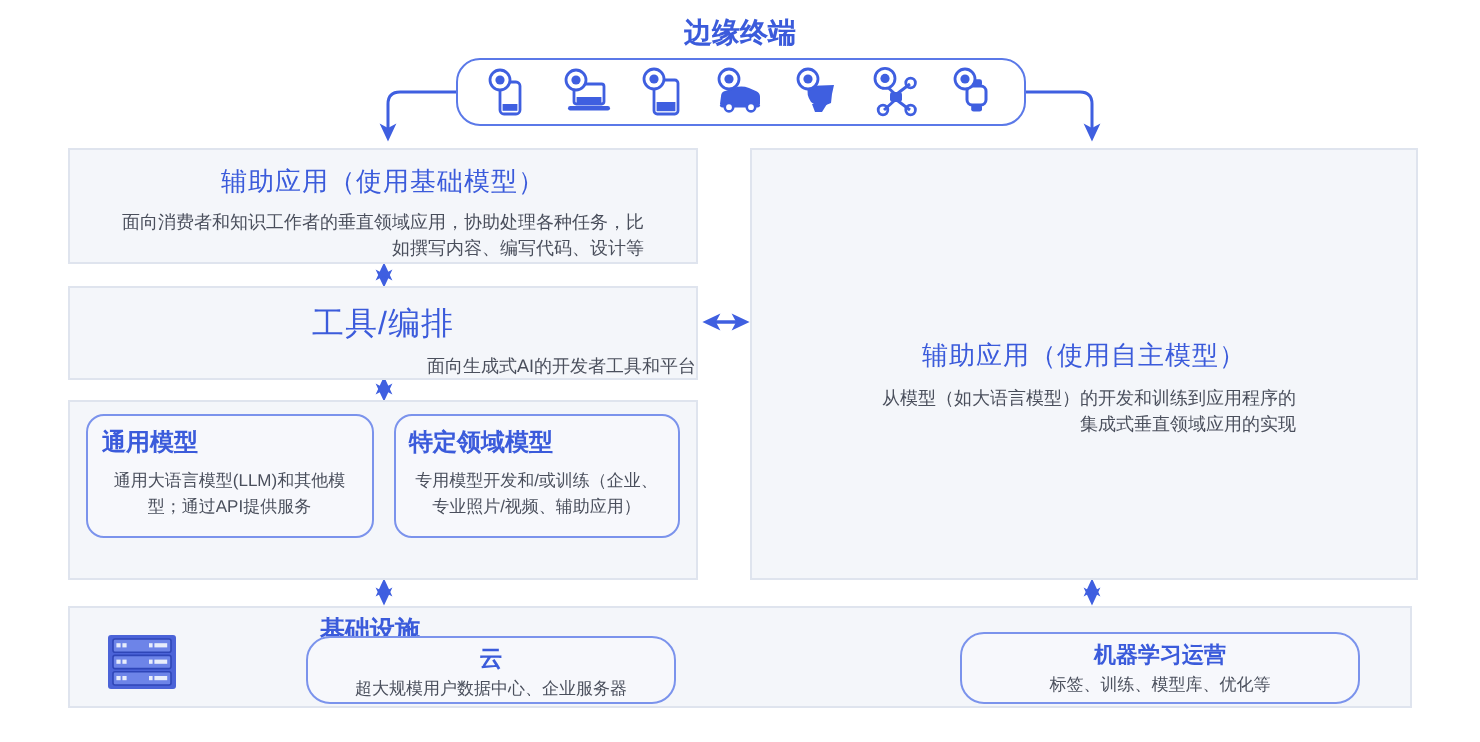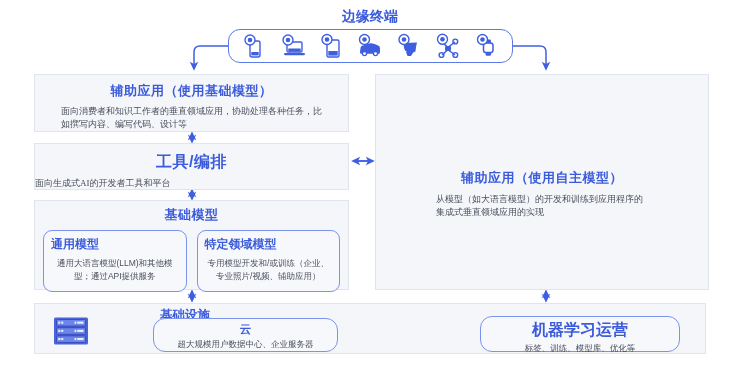--- a/index.html
+++ b/index.html
@@ -12,29 +12,28 @@
   #stage { position: relative; width: 740px; height: 371px; background: #ffffff; }
 
   
   .panel {
     position: absolute;
     background: #f4f6fa;
     border: 1px solid #dfe4ee;
   }
   .panel-title {
     color: #3b5bdb;
-    font-weight: bold;
+    font-weight: normal;
     text-align: center;
     letter-spacing: .5px;
   }
   .panel-desc {
     color: #4a4f5c;
-    text-align: left;
+    text-align: right;
     line-height: 1.45;
-    font-family: Liberation Serif, serif;
   }
 
   
   #edge-title {
     position: absolute; left: 0; top: 8px; width: 740px;
     text-align: center;
     font-size: 14px; font-weight: bold; color: #3b5bdb;
   }
 
   
@@ -90,21 +89,21 @@
     position: absolute;
     border: 1.3px solid #7b93ec;
     border-radius: 12px;
     background: #f7f8fc;
     text-align: center;
   }
   .pill .p-title { color:#3b5bdb; font-weight:bold; font-size:11.5px; margin-top:3px; }
   .pill .p-desc  { color:#4a4f5c; font-size:8.5px; margin-top:2px; }
   #pill-cloud { left: 118px; top: 14px; width: 185px; height: 34px; }
   #pill-mlops { left: 445px; top: 12px; width: 200px; height: 36px; }
-  #pill-mlops .p-title { font-size: 16px; }
+  #pill-mlops .p-title { font-size: 11px; }
 
   #server-icon { position: absolute; left: 17px; top: 12px; width: 38px; height: 30px; }
 </style>
 </head>
 <body>
 
 <div id="stage">
 
   <div id="edge-title">边缘终端</div>
 
@@ -204,21 +203,20 @@
     <div class="panel-title">辅助应用（使用基础模型）</div>
     <div class="panel-desc">面向消费者和知识工作者的垂直领域应用，协助处理各种任务，比如撰写内容、编写代码、设计等</div>
   </div>
 
   <div class="panel" id="p-tools">
     <div class="panel-title">工具/编排</div>
     <div class="panel-desc">面向生成式AI的开发者工具和平台</div>
   </div>
 
   <div class="panel" id="p-foundation">
-    <div class="panel-title">基础模型</div>
     <div class="subcards">
       <div class="subcard">
         <div class="sc-title">通用模型</div>
         <div class="sc-desc">通用大语言模型(LLM)和其他模型；通过API提供服务</div>
       </div>
       <div class="subcard">
         <div class="sc-title">特定领域模型</div>
         <div class="sc-desc">专用模型开发和/或训练（企业、专业照片/视频、辅助应用）</div>
       </div>
     </div>

